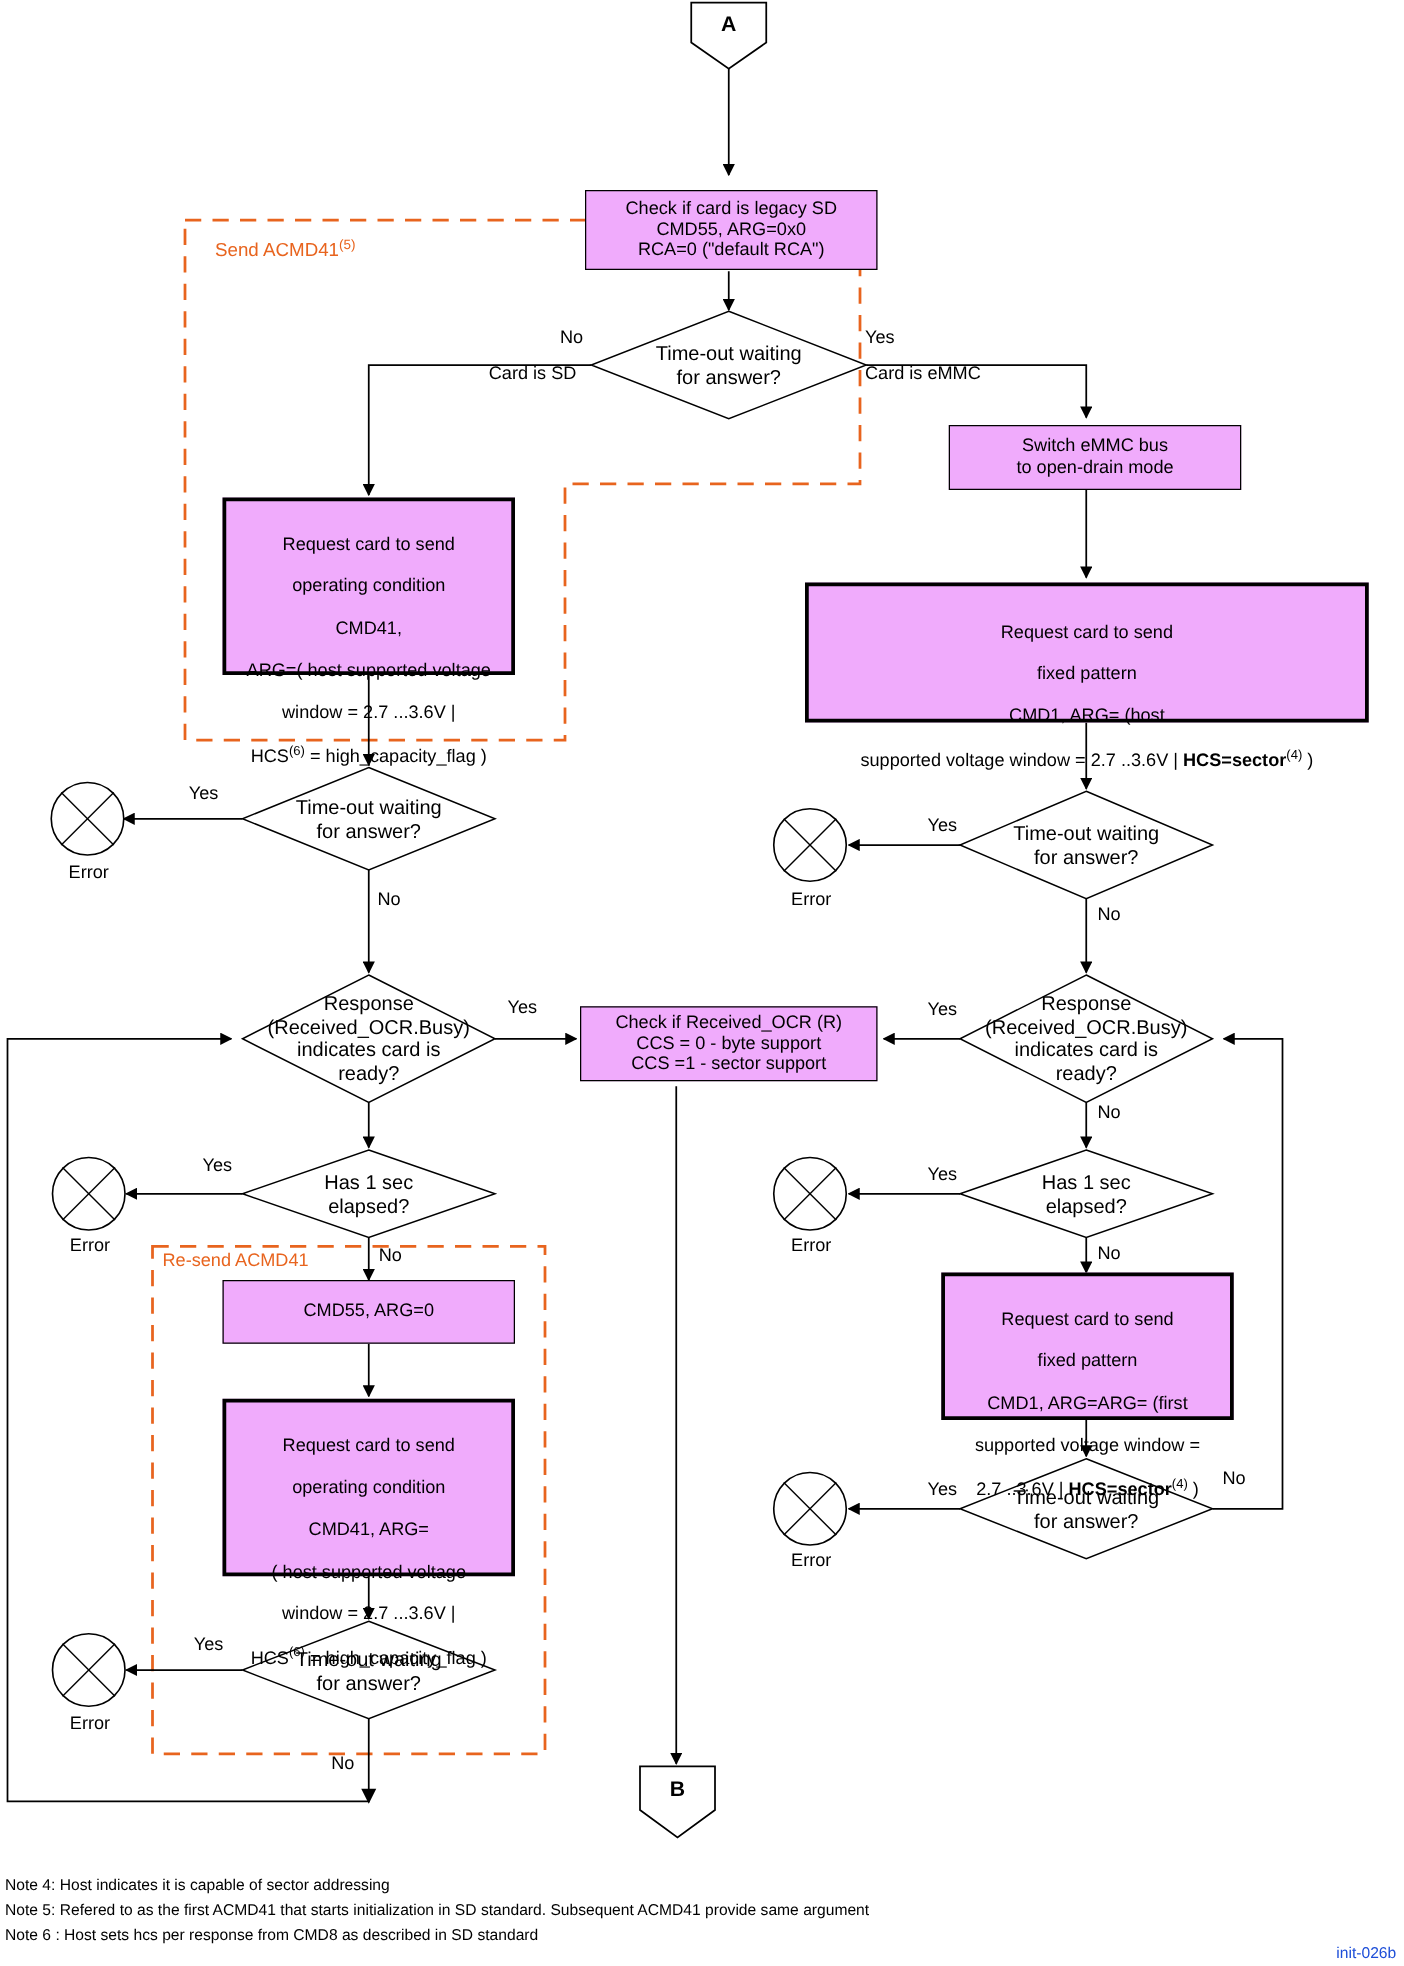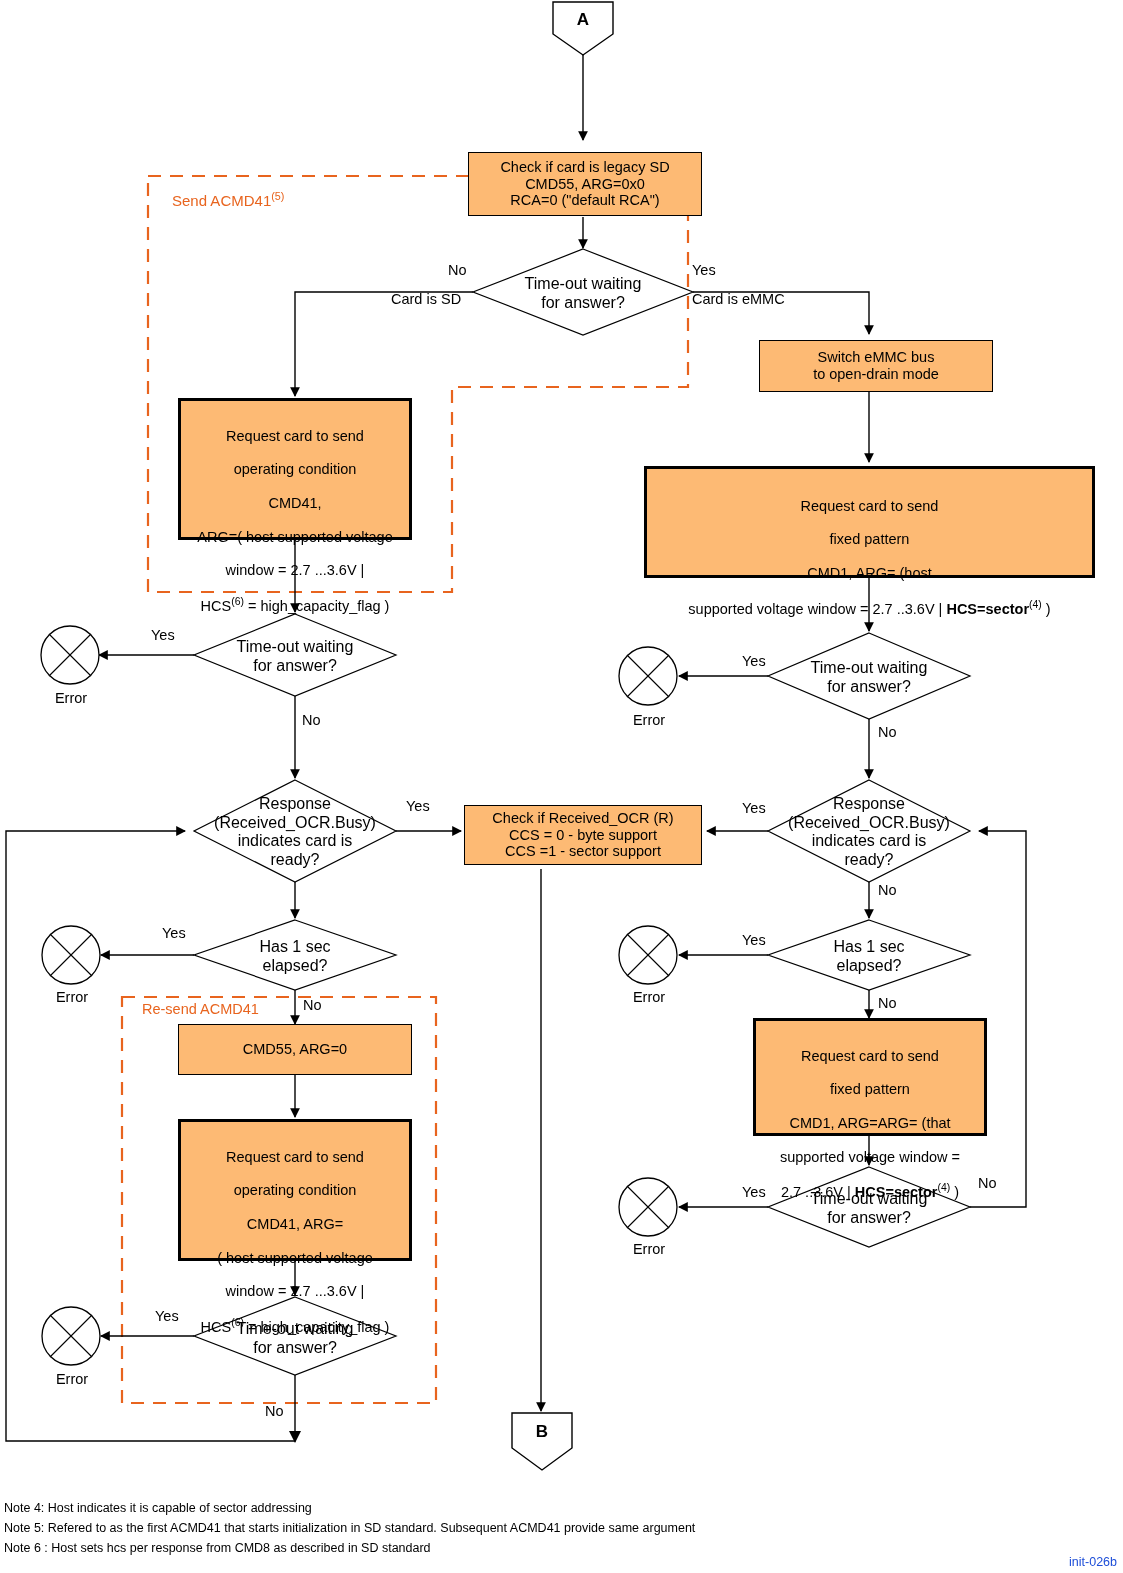--- a/index.html
+++ b/index.html
@@ -28,21 +28,21 @@
   svg.layer * { pointer-events: auto; }
 
   
   .node {
     position: absolute;
     box-sizing: border-box;
     display: flex;
     align-items: center;
     justify-content: center;
     text-align: center;
-    background: #fdba74;
+    background: #f0abfc;
     color: #000000;
     font-size: 14.5px;
     line-height: 1.16;
     white-space: pre-line;
   }
   .proc {
     border: 1px solid #000000;
   }
   .proc-bold {
     border: 3px solid #000000;
@@ -203,21 +203,21 @@
     <line x1="627" y1="1186" x2="669" y2="1228" stroke="#000" stroke-width="1.1"></line>
     <line x1="669" y1="1186" x2="627" y2="1228" stroke="#000" stroke-width="1.1"></line>
 
     <path d="M 970,1207 L 1026,1207 L 1026,831 L 979,831" fill="none" stroke="#000" stroke-width="1.4" marker-end="url(#arrow)"></path>
   </svg>
 
   <div class="term-letter" style="left:553px; top:10px; width:60px;">A</div>
   <div class="term-letter" style="left:512px; top:1422px; width:60px;">B</div>
 
   <div class="orange-label" style="left:172px; top:190px;"><span>Send ACMD41</span><sup>(5)</sup></div>
-  <div class="orange-label" style="left:130px; top:1001px; font-size:14.5px;margin-left:12px;">Re-send ACMD41</div>
+  <div class="orange-label" style="left:130px; top:1001px; font-size:14.5px;">Re-send ACMD41</div>
 
   <div class="node proc" style="left:468px; top:152px; width:234px; height:64px;">Check if card is legacy SD
 CMD55, ARG=0x0
 RCA=0 ("default RCA")</div>
 
   <div class="node proc" style="left:759px; top:340px; width:234px; height:52px;">Switch eMMC bus
 to open-drain mode</div>
 
   <div class="node proc-bold" style="left:178px; top:398px; width:234px; height:142px; display:block; padding-top:10px;">
     <div>Request card to send</div>
@@ -246,21 +246,21 @@
     <div>operating condition</div>
     <div>CMD41, ARG=</div>
     <div>( host supported voltage</div>
     <div>window = 2.7 ...3.6V |</div>
     <div><span>HCS</span><sup>(6)</sup><span> = high_capacity_flag )</span></div>
   </div>
 
   <div class="node proc-bold" style="left:753px; top:1018px; width:234px; height:118px; display:block; padding-top:10px;">
     <div>Request card to send</div>
     <div>fixed pattern</div>
-    <div>CMD1, ARG=ARG=  (that</div>
+    <div>CMD1, ARG=ARG=  (first</div>
     <div>supported voltage window =</div>
     <div><span>2.7 ..3.6V | </span><b>HCS=sector</b><sup>(4)</sup><span> )</span></div>
   </div>
 
   <div class="diamond-text" style="left:503px; top:275px; width:160px;">Time-out waiting
 for answer?</div>
   <div class="diamond-text" style="left:215px; top:638px; width:160px;">Time-out waiting
 for answer?</div>
   <div class="diamond-text" style="left:789px; top:659px; width:160px;">Time-out waiting
 for answer?</div>

